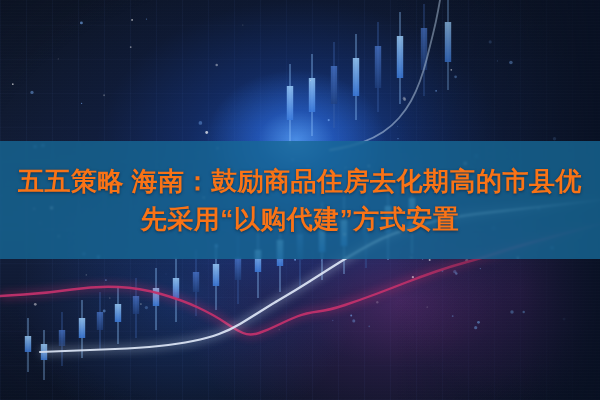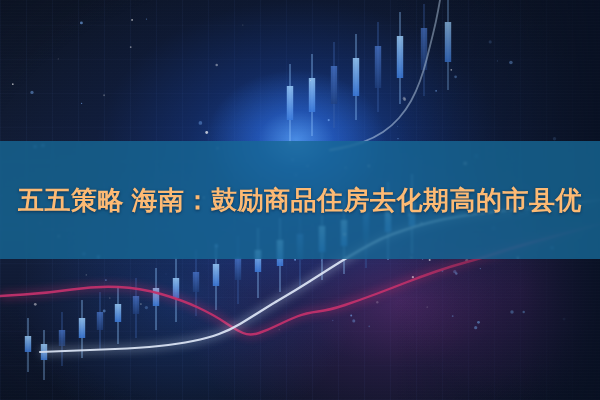--- a/index.html
+++ b/index.html
@@ -82,21 +82,21 @@
     top: 141px;
     height: 118px;
     background: rgba(22,104,150,0.80);
     backdrop-filter: blur(1px);
     display: flex;
     flex-direction: column;
     align-items: center;
     justify-content: center;
   }
   .headline-line {
-    color: #fdba74;
+    color: #f97316;
     font-size: 26px;
     font-weight: bold;
     line-height: 38px;
     letter-spacing: .5px;
     white-space: nowrap;
     text-shadow: 0 1px 3px rgba(0,20,45,0.55);
   }
 </style>
 </head>
 <body>
@@ -286,15 +286,16 @@
     <path id="line-bullish" fill="none" stroke="#dde6f6" stroke-width="2.2" opacity="0.92" stroke-linejoin="round" stroke-linecap="round" d="M 40 352 Q 40 352 65 351 Q 90 350 115 349 Q 140 348 159 346 Q 178 344 193 341 Q 208 338 219 334 Q 230 330 240 324 Q 250 318 261 311 Q 272 304 284 297 Q 296 290 307 283 Q 318 276 329 269 Q 340 262 350 256 Q 360 250 371 244 Q 382 238 393 234 Q 404 230 417 226 Q 430 222 445 219 Q 460 216 476 214 Q 492 212 511 210 Q 530 208 548 206 Q 566 204 583 202 L 600 200"></path>
 
     <path id="line-upper" fill="none" stroke="#b9cfe8" stroke-width="1.8" opacity="0.55" stroke-linejoin="round" stroke-linecap="round" d="M 330 150 Q 330 150 341 148 Q 352 146 363 142 Q 374 138 383 132 Q 392 126 399 118 Q 406 110 411 101 Q 416 92 420 81 Q 424 70 427 58 Q 430 46 433 34 Q 436 22 438 11 L 440 0"></path>
   </svg>
 
   <div class="layer" id="vignette"></div>
   <div class="layer" id="scan"></div>
 
   <div id="headline-band">
     <div class="headline-line">五五策略 海南：鼓励商品住房去化期高的市县优</div>
+    <div class="headline-line">先采用“以购代建”方式安置</div>
   </div>
 
 </div>
 
 </body></html>

